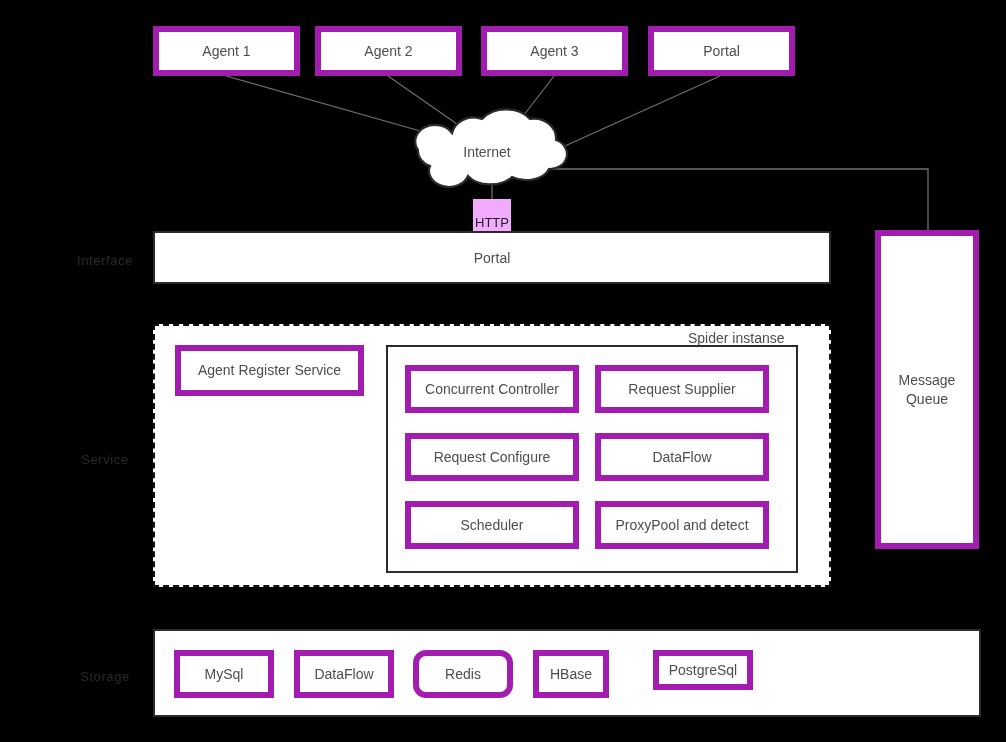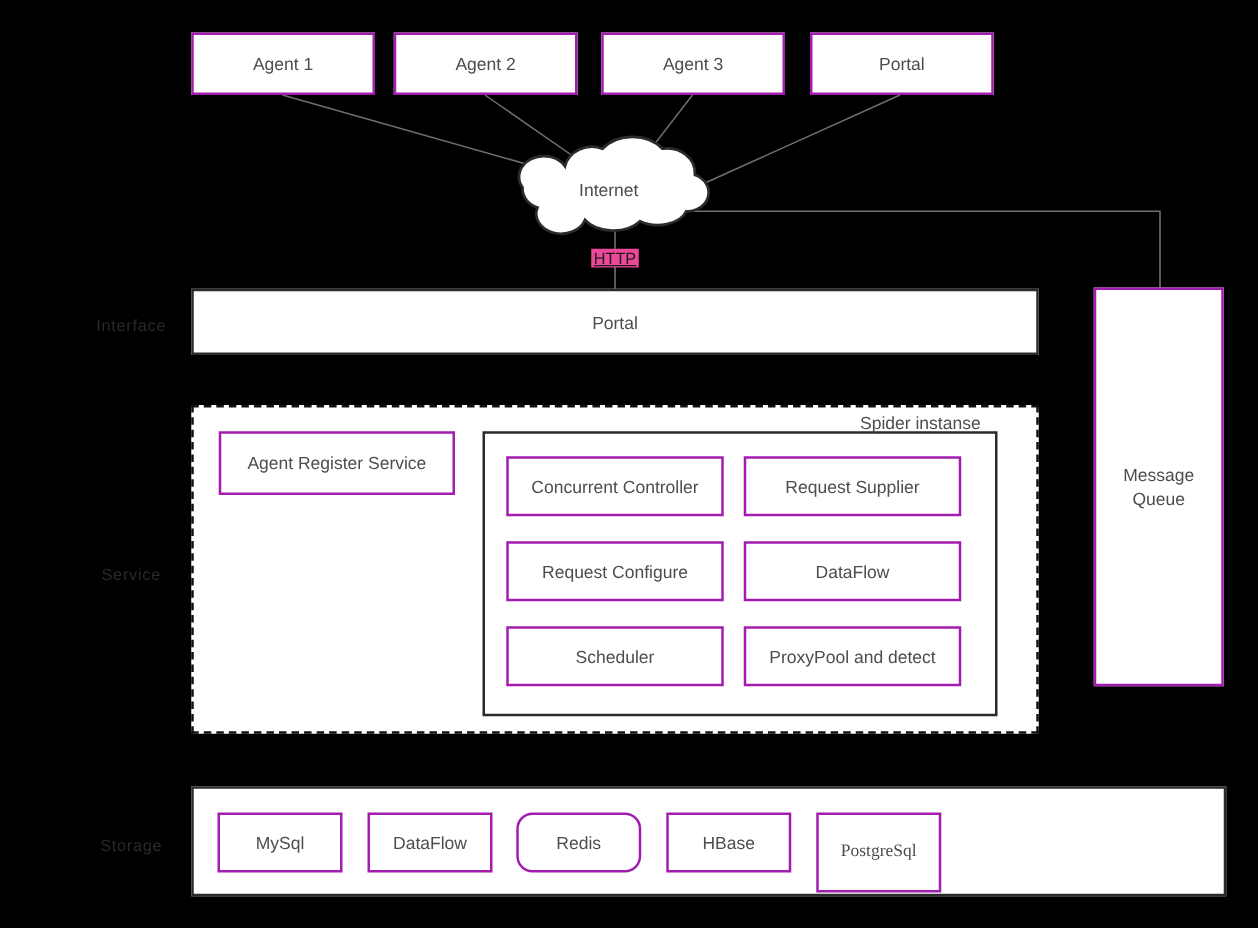--- a/index.html
+++ b/index.html
@@ -20,21 +20,21 @@
     left: 0;
     top: 0;
     width: 1006px;
     height: 742px;
     pointer-events: none;
   }
   .node {
     position: absolute;
     box-sizing: border-box;
     background: #ffffff;
-    border: 2px solid #a21caf;
+    border: 6px solid #a21caf;
     display: flex;
     align-items: center;
     justify-content: center;
     color: #4d4d4d;
     font-size: 14px;
     line-height: 1.35;
     text-align: left;
   }
   .bar {
     position: absolute;
@@ -77,27 +77,26 @@
     border: 2px solid #2b2b2b;
   }
   .region-caption {
     position: absolute;
     color: #4d4d4d;
     font-size: 14px;
     white-space: nowrap;
   }
   .edge-chip {
     position: absolute;
-    background: #ec4899;
+    background: #f0abfc;
     color: #1e1e1e;
     font-size: 13px;
-    padding: 0 2px;
+    padding: 16px 2px;
     line-height: 15px;
     white-space: nowrap;
-    text-decoration: underline;
   }
   .cloud-label {
     position: absolute;
     color: #4d4d4d;
     font-size: 14px;
     white-space: nowrap;
     text-align: center;
   }
 </style>
 </head>
@@ -193,20 +192,20 @@
 
   <div class="node" style="left:174px; top:650px; width:100px; height:48px;">
     <span>MySql</span>
   </div>
   <div class="node" style="left:294px; top:650px; width:100px; height:48px;">
     <span>DataFlow</span>
   </div>
   <div class="node" style="left:413px; top:650px; width:100px; height:48px;border-radius:13px;">
     <span>Redis</span>
   </div>
-  <div class="node" style="left:533px; top:650px; width:100px; height:48px;">
+  <div class="node" style="left:533px; top:650px; width:76px; height:48px;">
     <span>HBase</span>
   </div>
-  <div class="node" style="left:653px; top:650px; width:100px; height:64px;font-family:Liberation Serif, serif;">
+  <div class="node" style="left:653px; top:650px; width:100px; height:40px;">
     <span>PostgreSql</span>
   </div>
 
 </div>
 
 </body></html>

